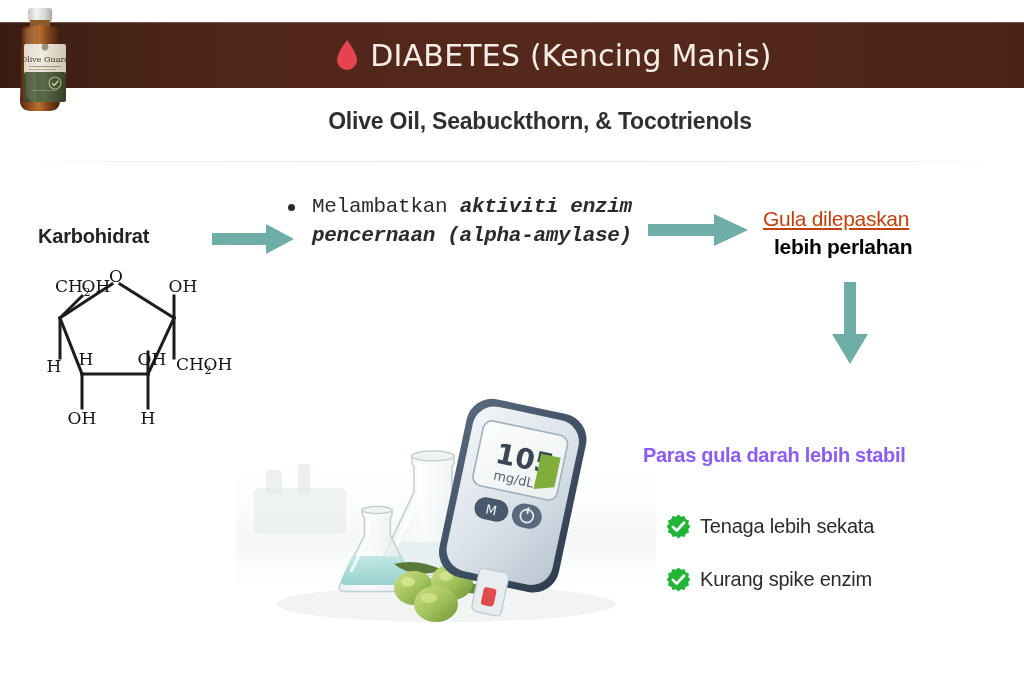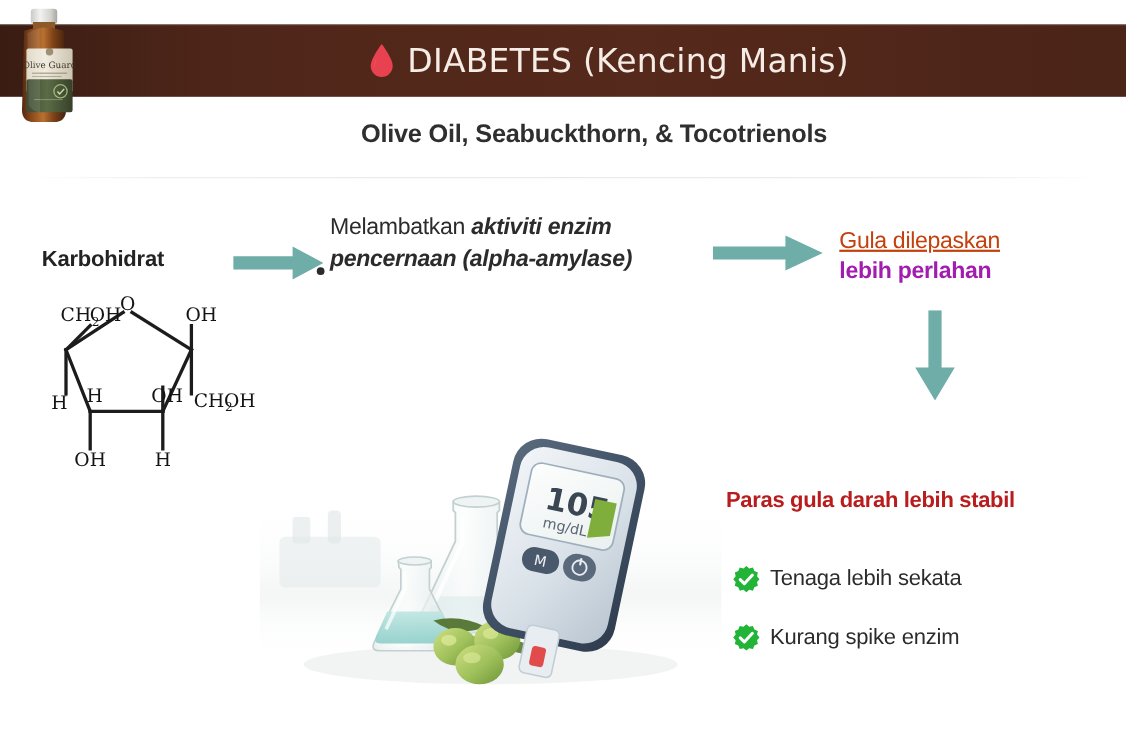--- a/index.html
+++ b/index.html
@@ -112,23 +112,24 @@
 
   
   .bullets {
     position: absolute;
     left: 288px;
     top: 192px;
     width: 372px;
   }
   .bullet-row {
     display: flex;
-    align-items: flex-end;
-    gap: 5px;
+    align-items: flex-start;
+    gap: 17px;
     margin-bottom: 4px;
+    font-family: Liberation Mono, monospace;
   }
   .bullet-dot {
     width: 7px;
     height: 7px;
     border-radius: 50%;
     background: #2b2b2b;
     flex: 0 0 auto;
     margin-top: 12px;
   }
   .bullet-text {
@@ -159,23 +160,24 @@
   .gula-line1 {
     font-size: 21px;
     line-height: 28px;
     color: #c2410c;
     letter-spacing: -0.3px;
     text-decoration: underline;
   }
   .gula-line2 {
     font-size: 21px;
     line-height: 28px;
-    color: #a21caf;
+    color: #000000;
     font-weight: bold;
     letter-spacing: -0.3px;
+    margin-left: 11px;
   }
   .arrow-down {
     position: absolute;
     left: 830px;
     top: 282px;
     width: 40px;
     height: 82px;
   }
 
   
@@ -183,25 +185,25 @@
     position: absolute;
     left: 236px;
     top: 392px;
     width: 420px;
     height: 250px;
   }
 
   
   .stable-heading {
     position: absolute;
-    left: 660px;
+    left: 643px;
     top: 444px;
     font-size: 20px;
     font-weight: bold;
-    color: #b91c1c;
+    color: #8b5cf6;
     letter-spacing: -0.3px;
   }
   .check-list {
     position: absolute;
     left: 666px;
     top: 486px;
   }
   .check-item {
     display: flex;
     align-items: center;

